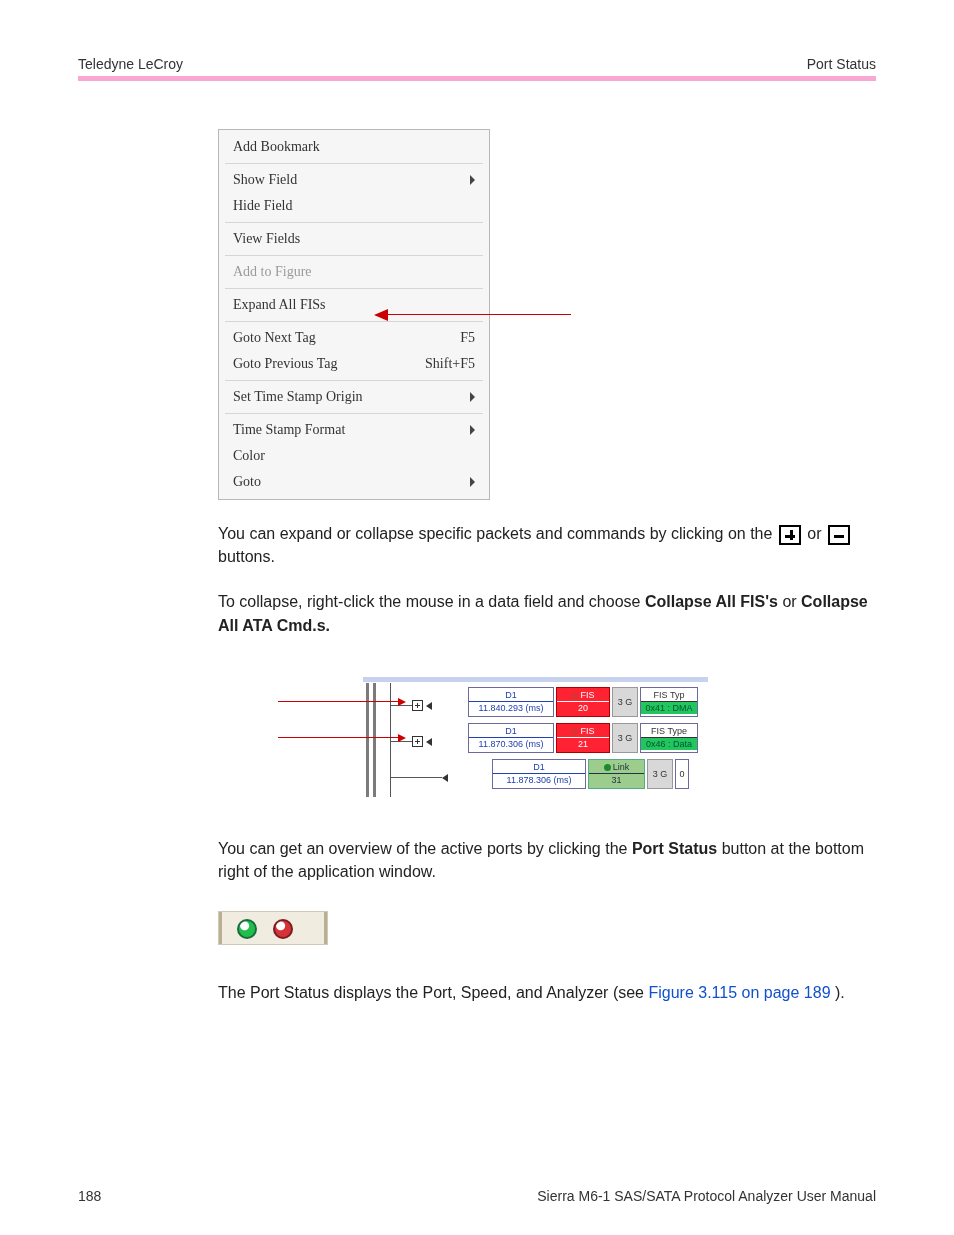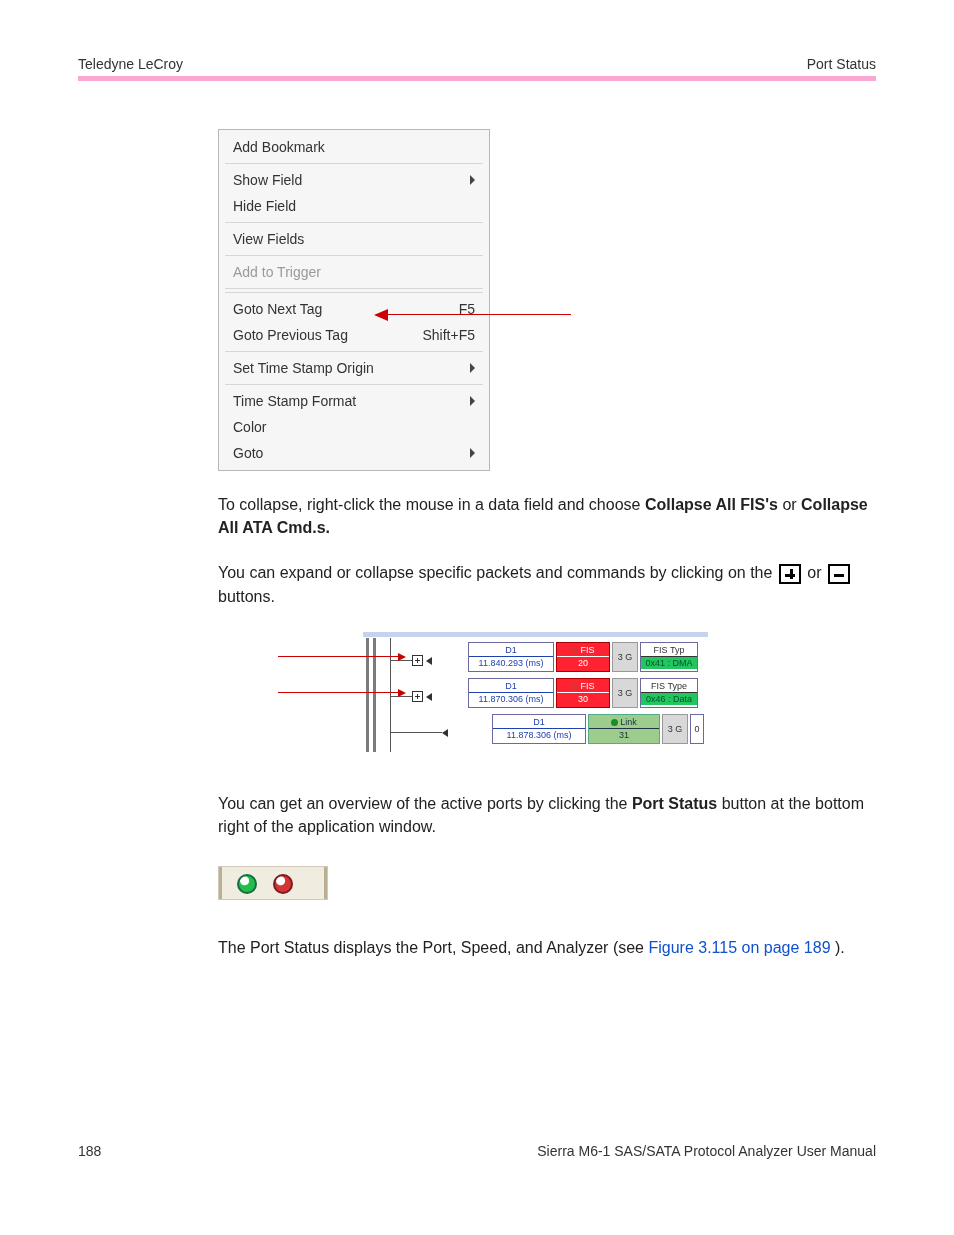--- a/index.html
+++ b/index.html
@@ -20,21 +20,21 @@
     color: #333;
     border-bottom: 5px solid #f9a8d4;
     padding-bottom: 4px;
     margin-bottom: 48px;
   }
   .content {
     padding-left: 140px;
   }
 
   
-  .ctxwrap { position: relative; }
+  .ctxwrap { position: relative; font-family: Liberation Serif, serif; }
   .ctx {
     width: 272px;
     border: 1px solid #b8b8b8;
     background: #f6f6f6;
     font-size: 14px;
     color: #333;
     padding: 4px 0;
   }
   .ctx .row {
     display: flex;
@@ -83,21 +83,21 @@
   }
   .pmbox::before, .pmbox::after {
     content: ""; position: absolute; background: #000;
   }
   .pmbox.plus::before  { left:4px; right:4px; top:8px; height:3px; }
   .pmbox.plus::after   { top:3px; bottom:3px; left:9px; width:3px; }
   .pmbox.minus::before { left:4px; right:4px; top:8px; height:3px; }
 
   
   .pktfig {
-    margin: 24px 0 40px 60px;
+    margin: 40px 0 40px 60px;
     position: relative;
     width: 430px;
     height: 120px;
     font-size: 9px;
   }
   .topstripe {
     position:absolute; left:85px; top:0; right:0; height:5px; background:#c6d2ee;
   }
   .vbars { position:absolute; top:6px; bottom:0; }
   .vbar { position:absolute; top:0; bottom:0; width:3px; background:#7b7b7b; }
@@ -194,23 +194,26 @@
         </div>
         <div class="row">
           <span>Hide Field</span>
         </div>
         <div class="sep"></div>
         <div class="row">
           <span>View Fields</span>
         </div>
         <div class="sep"></div>
         <div class="row disabled">
-          <span>Add to Trigger</span>
-        </div>
-        <div class="sep"></div>
+          <span>Add to Figure</span>
+        </div>
+        <div class="sep"></div>
+        <div class="row">
+          <span>Expand All FISs</span>
+        </div>
         <div class="sep"></div>
         <div class="row">
           <span>Goto Next Tag</span>
           <span>F5</span>
         </div>
         <div class="row">
           <span>Goto Previous Tag</span>
           <span>Shift+F5</span>
         </div>
         <div class="sep"></div>
@@ -226,34 +229,34 @@
         <div class="row">
           <span>Color</span>
         </div>
         <div class="row">
           <span>Goto</span>
           <span class="arrow"></span>
         </div>
       </div>
       <div class="redarrow"></div>
     </div>
-
-    <p class="body">
-      <span>To collapse, right-click the mouse in a data field and choose </span>
-      <span class="bold">Collapse All FIS's</span>
-      <span> or </span>
-      <span class="bold">Collapse All ATA Cmd.s.</span>
-    </p>
 
     <p class="body">
       <span>You can expand or collapse specific packets and commands by clicking on the </span>
       <span class="pmbox plus"></span>
       <span> or </span>
       <span class="pmbox minus"></span>
       <span> buttons.</span>
+    </p>
+
+    <p class="body">
+      <span>To collapse, right-click the mouse in a data field and choose </span>
+      <span class="bold">Collapse All FIS's</span>
+      <span> or </span>
+      <span class="bold">Collapse All ATA Cmd.s.</span>
     </p>
 
     
     <div class="pktfig">
       <div class="topstripe"></div>
       <div class="vbars">
         <div class="vbar g1"></div>
         <div class="vbar g2"></div>
       </div>
       <div class="tree">
@@ -288,37 +291,37 @@
         </div>
       </div>
 
       <div class="rowblock" style="top:46px; left:190px;">
         <div class="cell" style="width:86px;">
           <div class="t1">D1</div>
           <div class="t2">11.870.306 (ms)</div>
         </div>
         <div class="cell fis" style="width:54px;">
           <div class="t1"><span class="dot"></span><span>FIS</span></div>
-          <div class="t2">30</div>
+          <div class="t2">21</div>
         </div>
         <div class="cell spd" style="width:26px;">
           <div class="t2">3 G</div>
         </div>
         <div class="cell type green" style="width:58px;">
           <div class="t1">FIS Type</div>
           <div class="t2">0x46 : Data</div>
         </div>
       </div>
 
       <div class="rowblock" style="top:82px; left:214px;">
         <div class="cell" style="width:94px;">
           <div class="t1">D1</div>
           <div class="t2">11.878.306 (ms)</div>
         </div>
-        <div class="cell link" style="width:72px;">
+        <div class="cell link" style="width:57px;">
           <div class="t1"><span class="dot" style="background:#1c8c2a"></span><span>Link</span></div>
           <div class="t2">31</div>
         </div>
         <div class="cell spd" style="width:26px;">
           <div class="t2">3 G</div>
         </div>
         <div class="cell type" style="width:14px;">
           <div class="t2">0</div>
         </div>
       </div>

